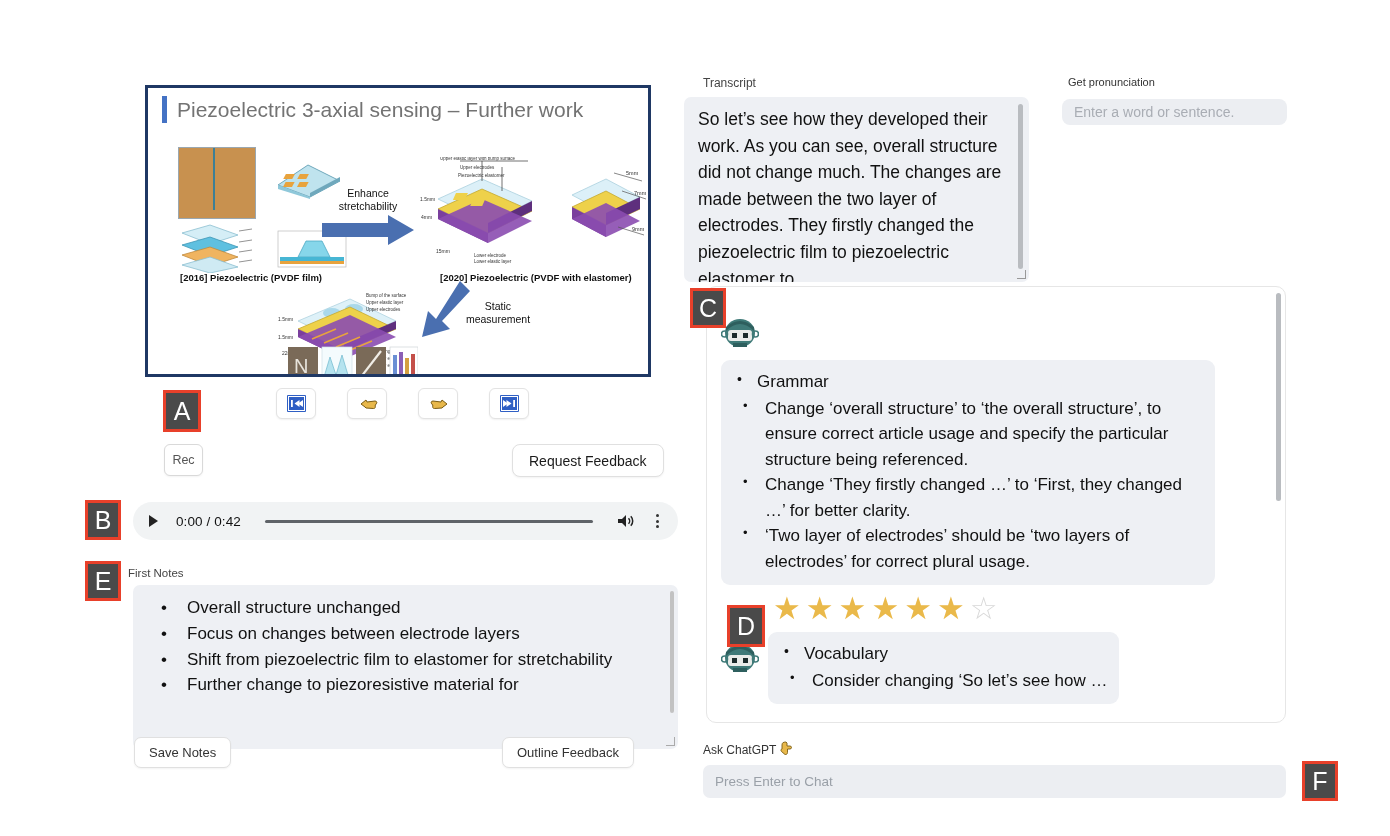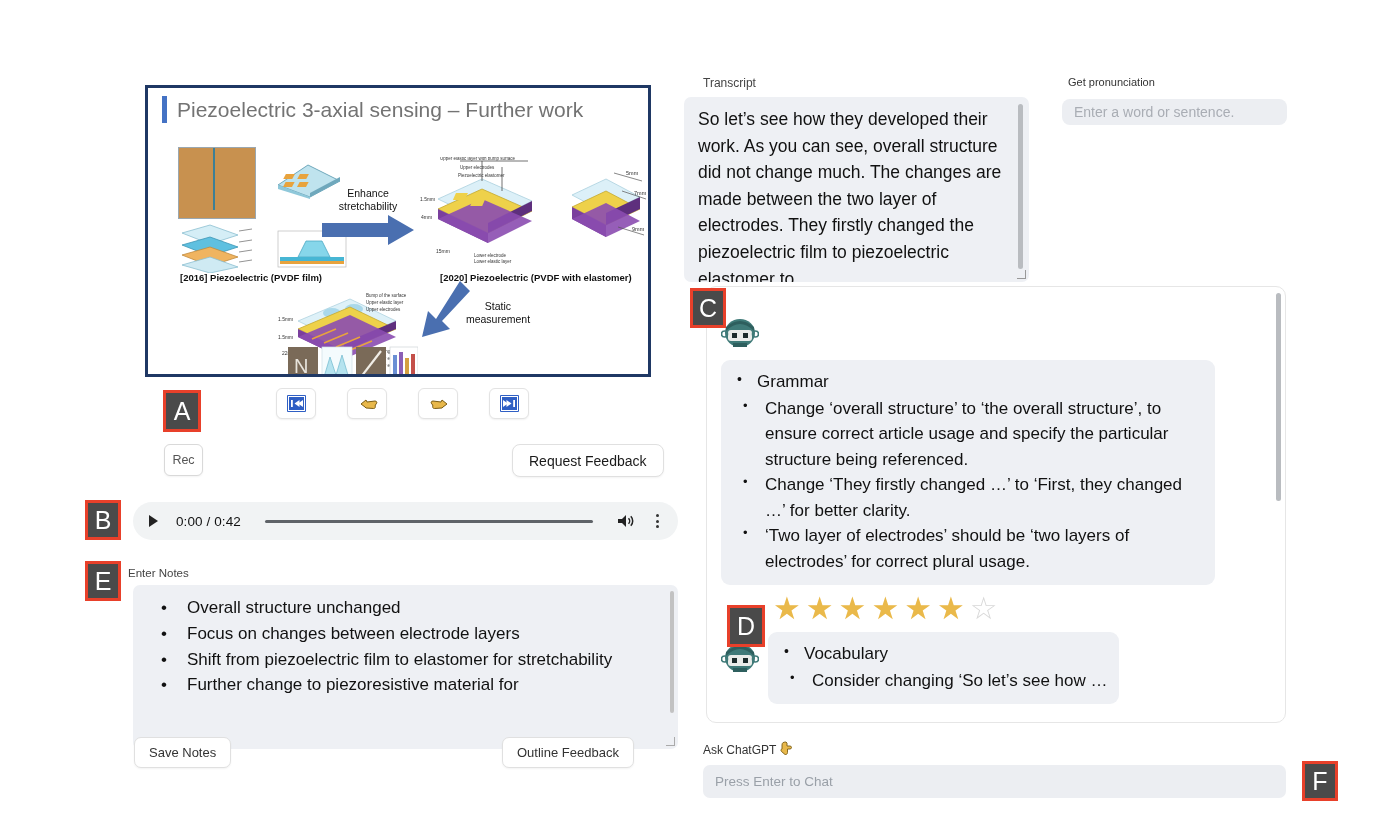--- a/index.html
+++ b/index.html
@@ -483,21 +483,21 @@
       <i></i>
       <i></i>
       <i></i>
     </div>
   </div>
 
   <div class="marker" style="left:85px; top:561px; width:36px; height:40px;">
     <span>E</span>
   </div>
 
-  <div class="notes-label">Enter Notes</div>
+  <div class="notes-label">First Notes</div>
   <div class="notes-box">
     <ul class="notes-list">
       <li>Overall structure unchanged</li>
       <li>Focus on changes between electrode layers</li>
       <li>Shift from piezoelectric film to elastomer for stretchability</li>
       <li>Further change to piezoresistive material for</li>
     </ul>
     <div class="notes-scroll"></div>
     <div class="notes-grip"></div>
   </div>

